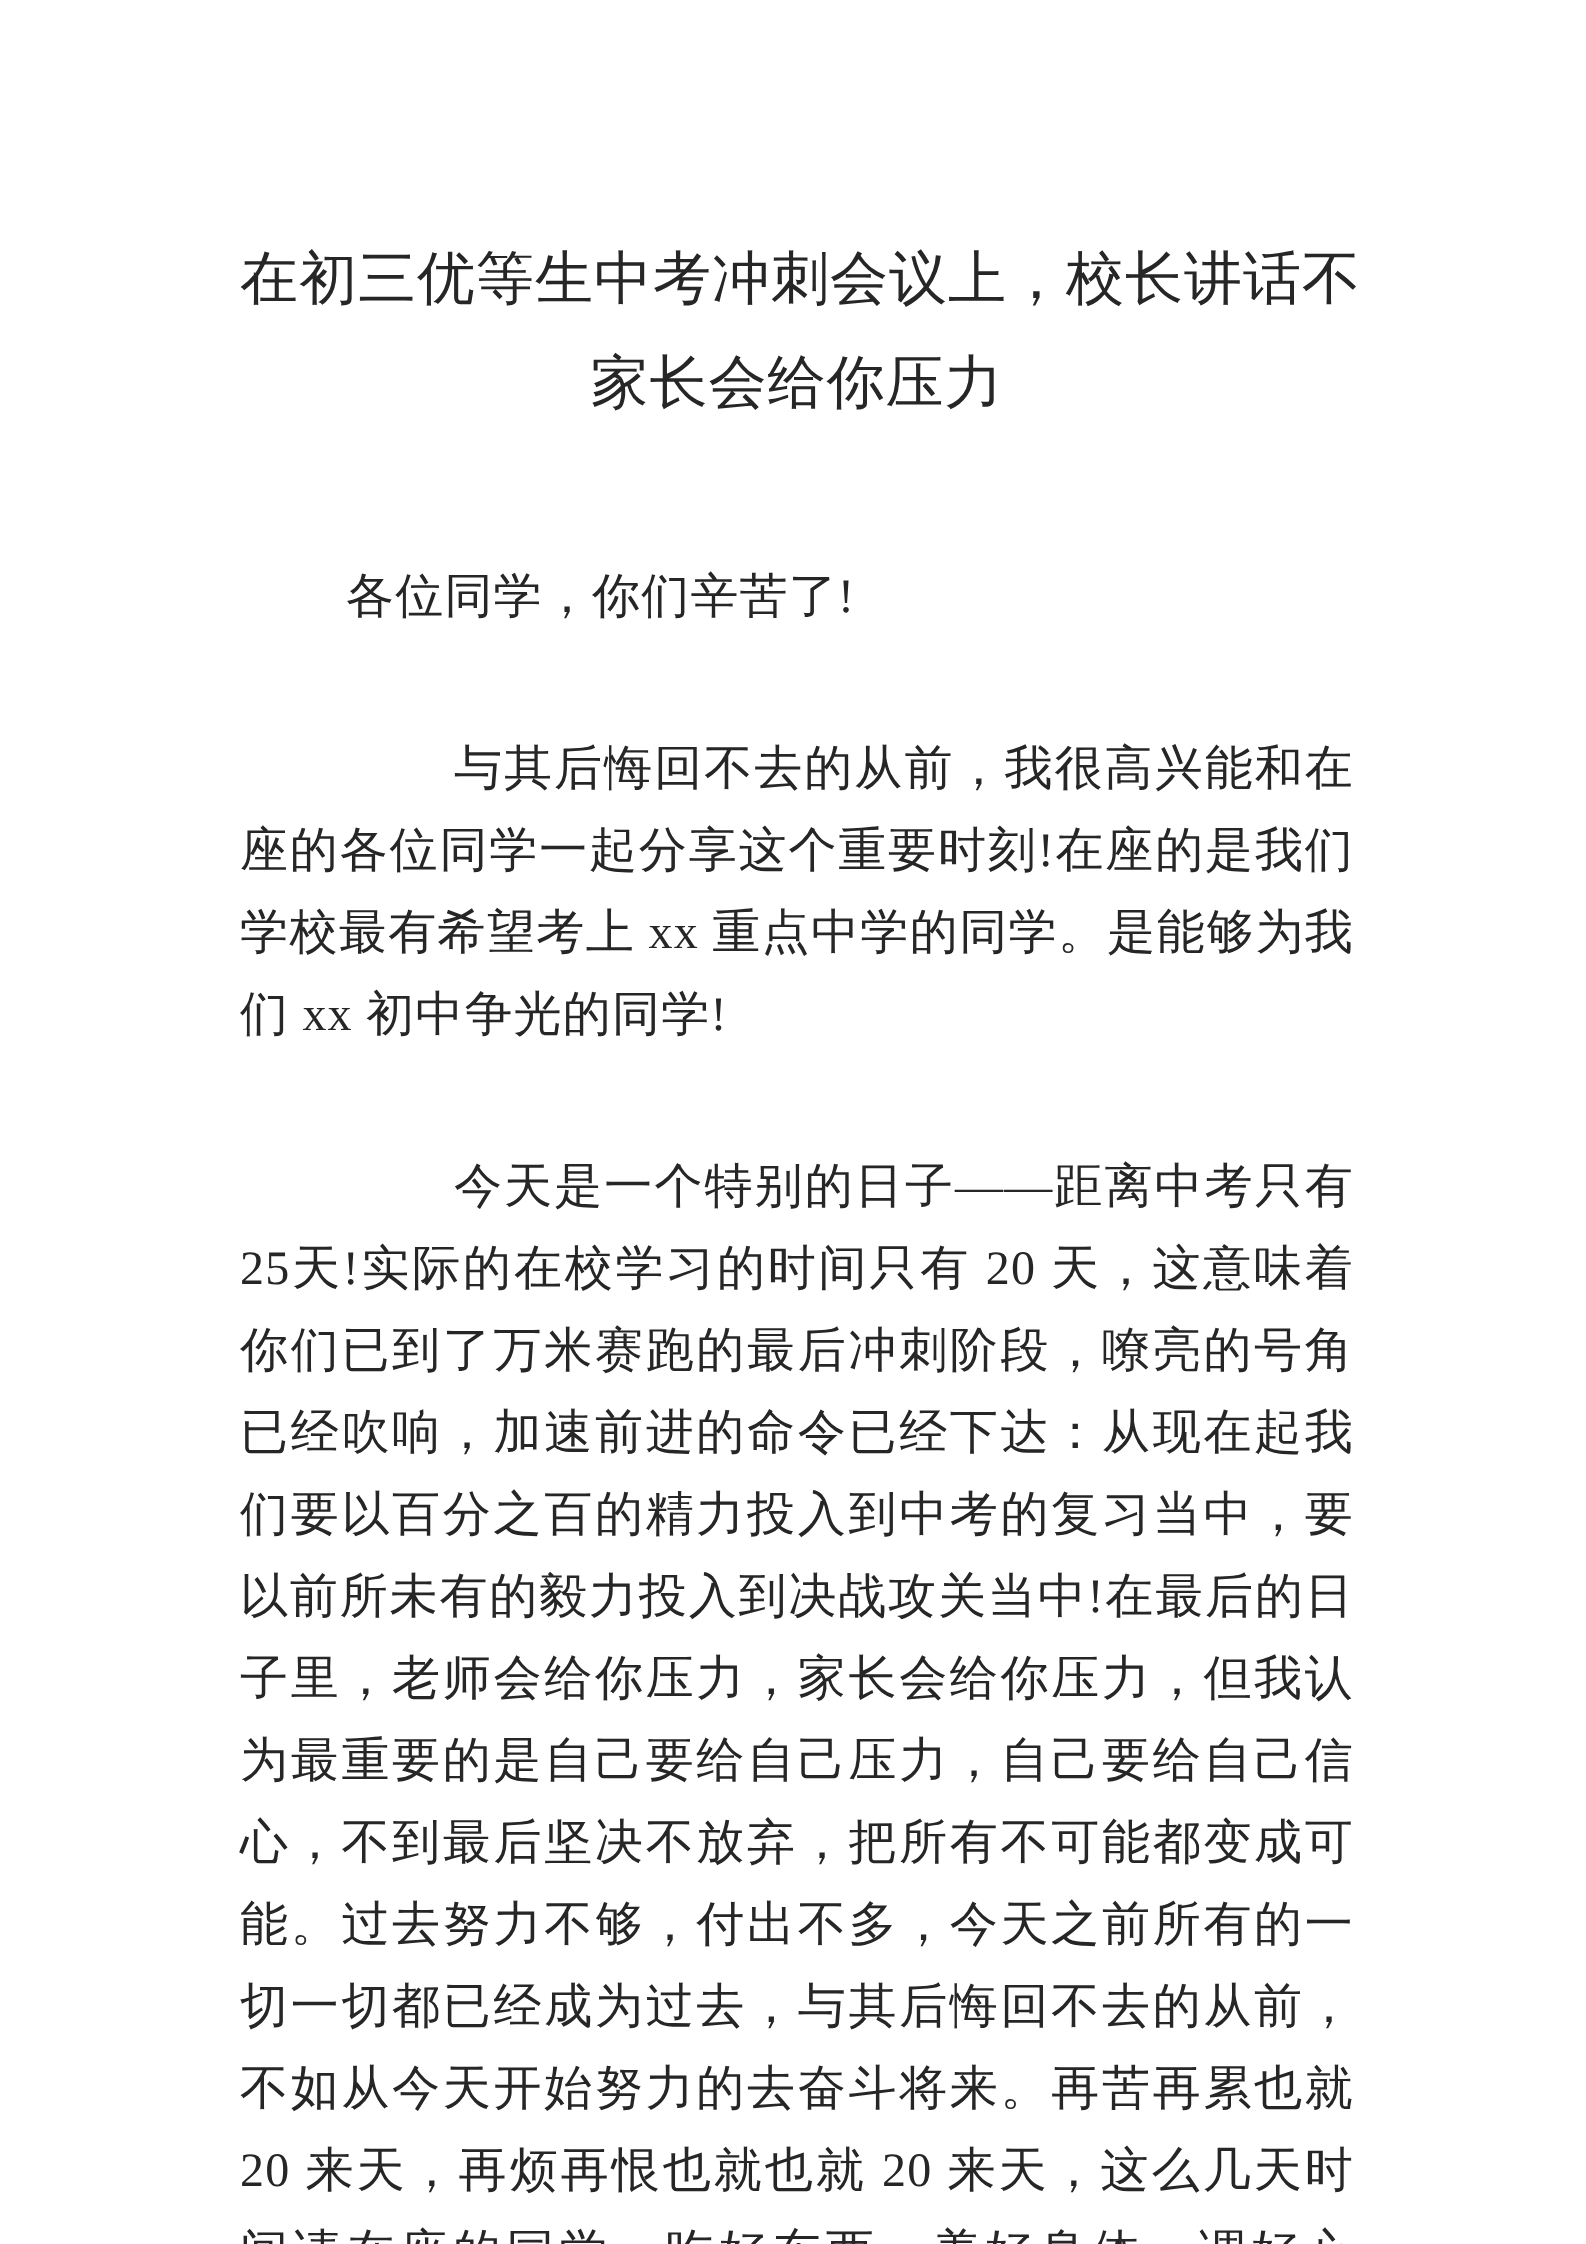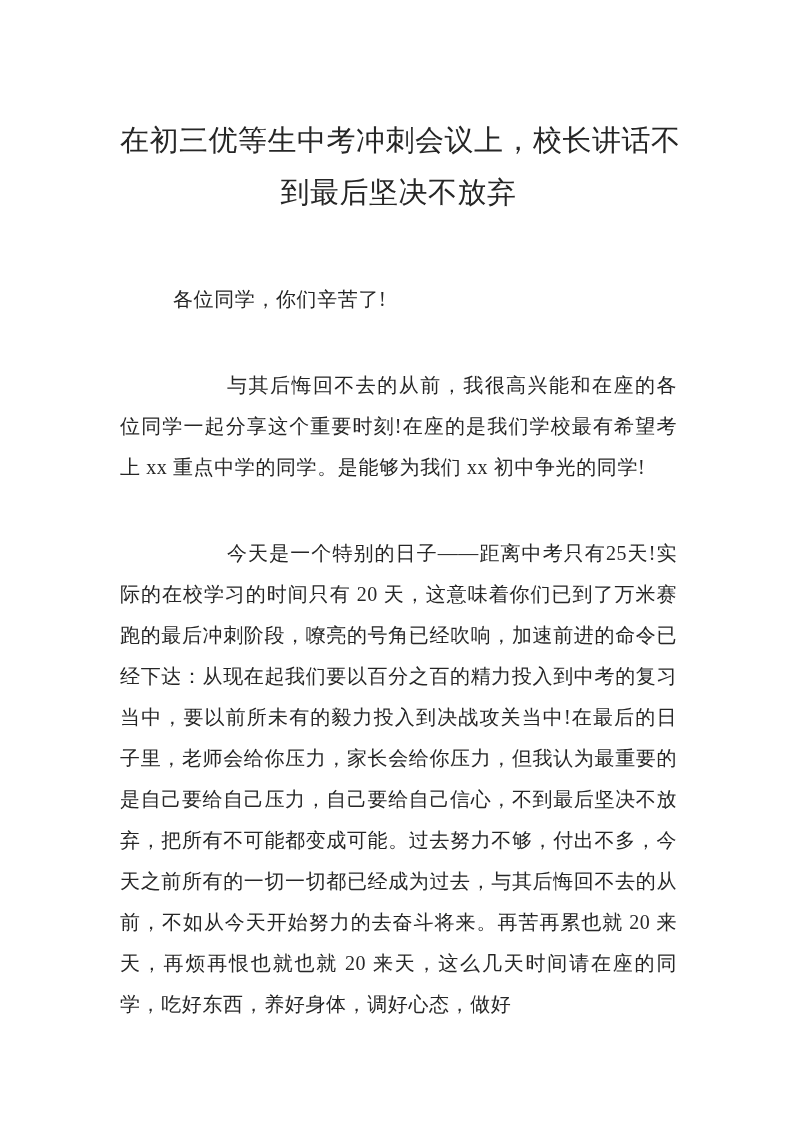--- a/index.html
+++ b/index.html
@@ -24,41 +24,41 @@
     line-height: 52px;
     letter-spacing: 0.5px;
     text-align: center;
     margin: 0 0 61px 0;
   }
   .doc-title .title-line {
     display: block;
     white-space: nowrap;
   }
   .para {
-    font-size: 20px;
+    font-size: 24px;
     line-height: 41px;
     letter-spacing: 0.6px;
     text-align: justify;
     text-justify: inter-ideograph;
     margin: 0 0 45px 0;
   }
   .para.last {
     margin-bottom: 0;
   }
   .indent-sm { text-indent: 53px; }
   .indent-lg { text-indent: 107px; }
 </style>
 </head>
 <body>
 
 <div class="page">
 
   <h1 class="doc-title">
     <span class="title-line">在初三优等生中考冲刺会议上，校长讲话不</span>
-    <span class="title-line">到最后坚决不放弃</span>
+    <span class="title-line">家长会给你压力</span>
   </h1>
 
   <p class="para indent-sm">各位同学，你们辛苦了!</p>
 
   <p class="para indent-lg">与其后悔回不去的从前，我很高兴能和在座的各位同学一起分享这个重要时刻!在座的是我们学校最有希望考上 xx 重点中学的同学。是能够为我们 xx 初中争光的同学!</p>
 
   <p class="para indent-lg last">今天是一个特别的日子——距离中考只有25天!实际的在校学习的时间只有 20 天，这意味着你们已到了万米赛跑的最后冲刺阶段，嘹亮的号角已经吹响，加速前进的命令已经下达：从现在起我们要以百分之百的精力投入到中考的复习当中，要以前所未有的毅力投入到决战攻关当中!在最后的日子里，老师会给你压力，家长会给你压力，但我认为最重要的是自己要给自己压力，自己要给自己信心，不到最后坚决不放弃，把所有不可能都变成可能。过去努力不够，付出不多，今天之前所有的一切一切都已经成为过去，与其后悔回不去的从前，不如从今天开始努力的去奋斗将来。再苦再累也就 20 来天，再烦再恨也就也就 20 来天，这么几天时间请在座的同学，吃好东西，养好身体，调好心态，做好</p>
 
 </div>
 

